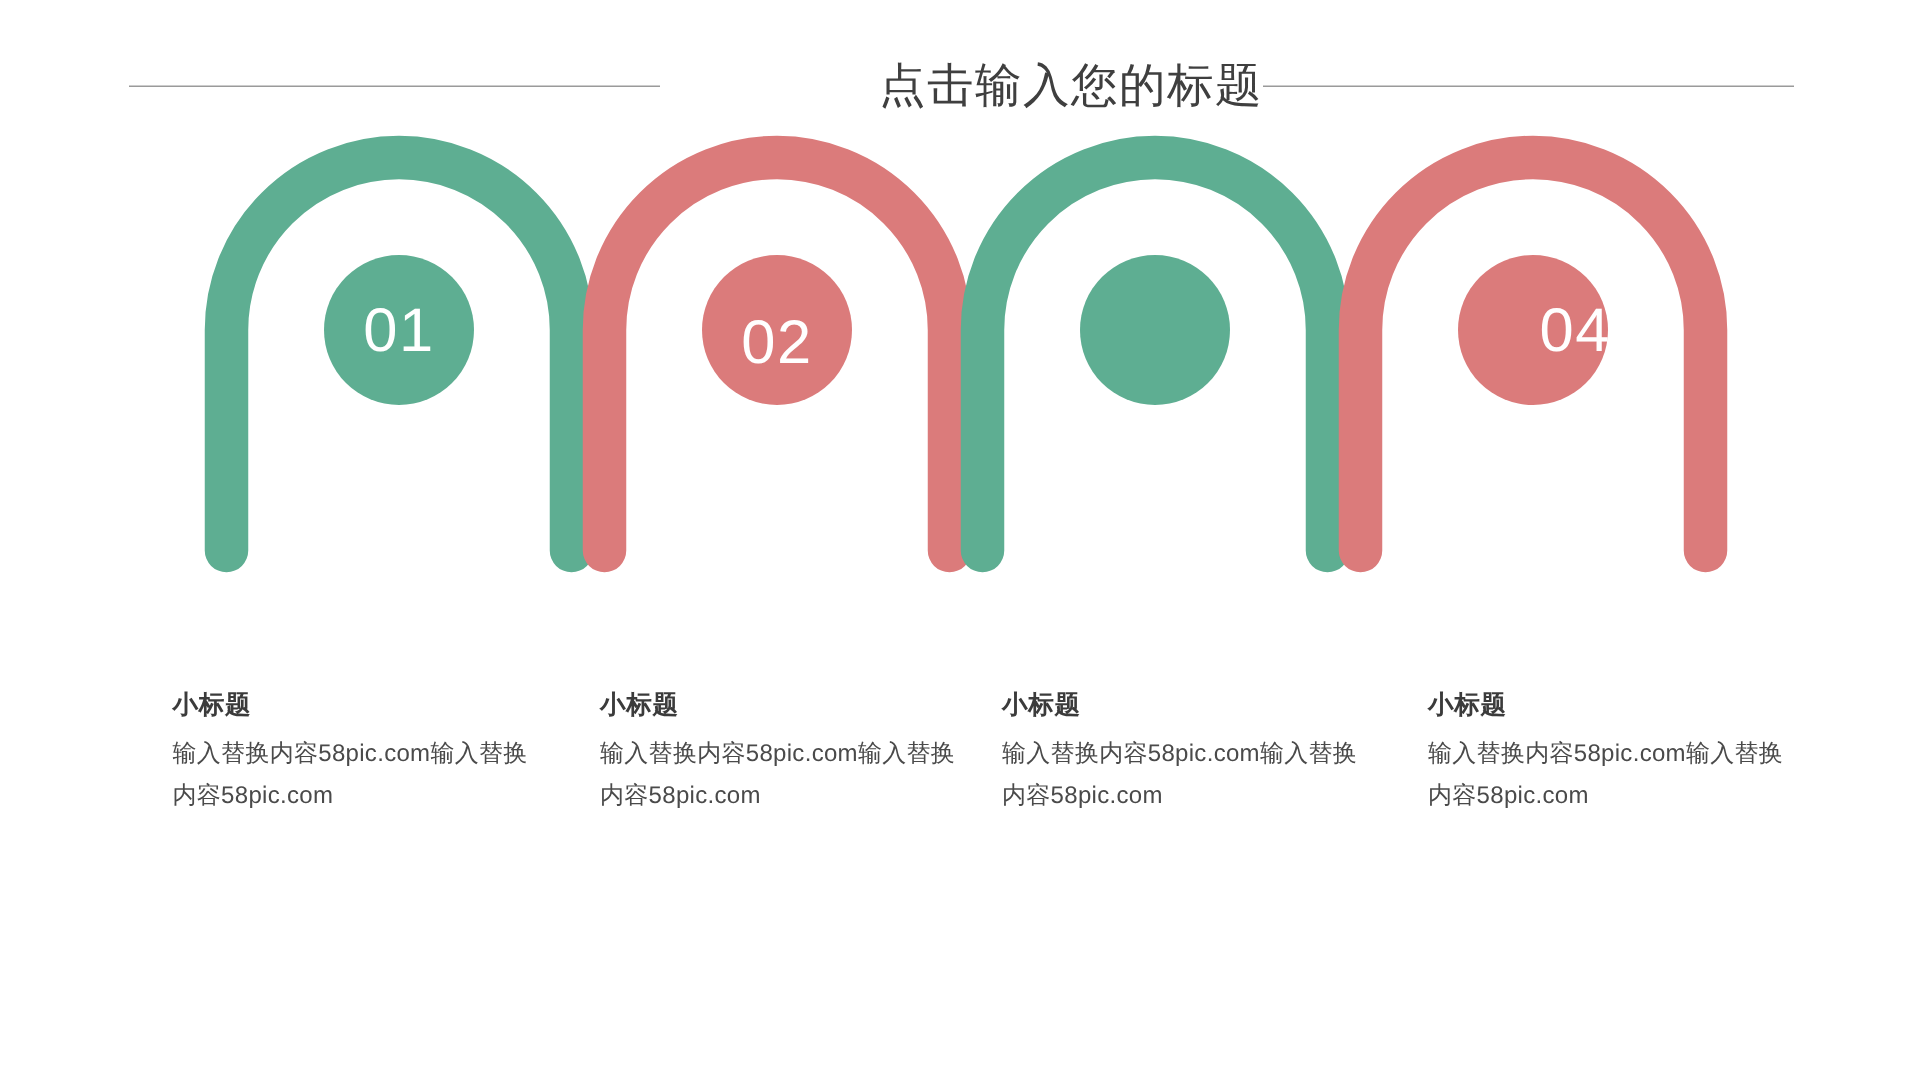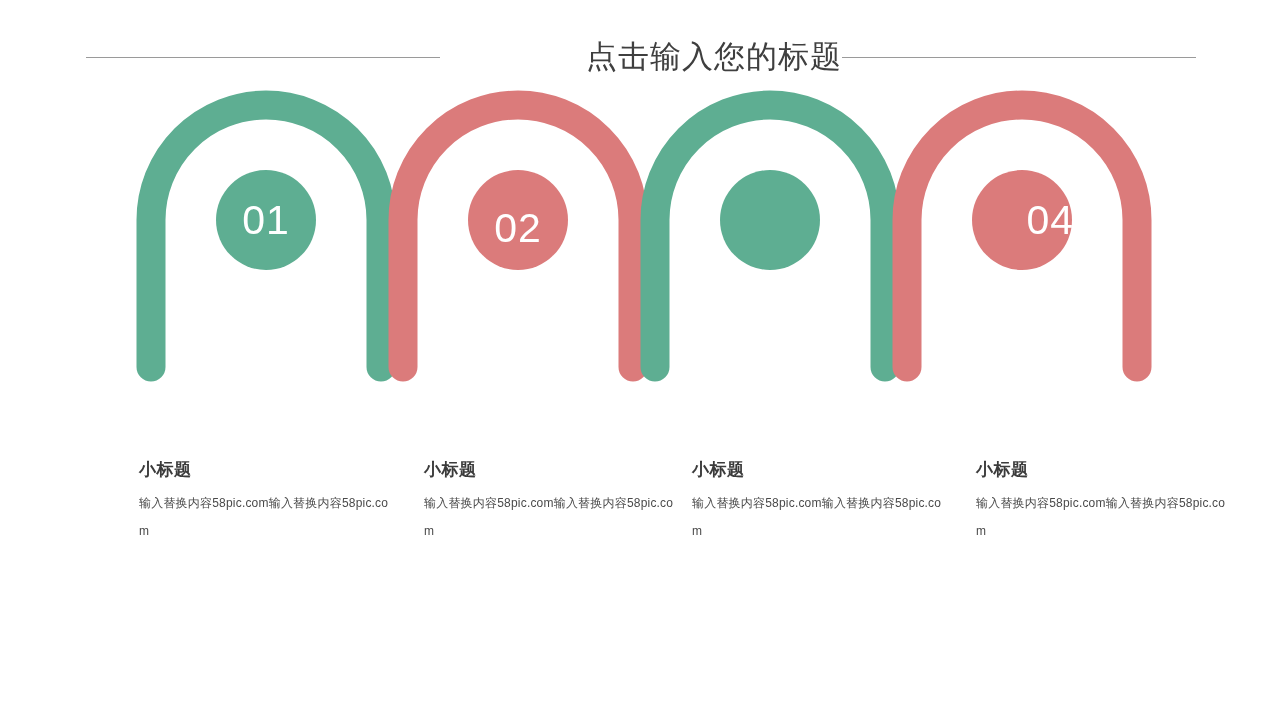--- a/index.html
+++ b/index.html
@@ -85,32 +85,31 @@
     position: absolute;
     left: 0;
     top: 455px;
     width: 1280px;
     height: 130px;
   }
   .caption {
     position: absolute;
     top: 0;
     width: 252px;
-    margin-left: 24px;
   }
   .caption-heading {
     font-size: 17px;
     line-height: 30px;
     font-weight: bold;
     color: #3b3b3b;
     letter-spacing: 0.5px;
   }
   .caption-body {
     margin-top: 4px;
-    font-size: 12px;
+    font-size: 16px;
     line-height: 28px;
     color: #4a4a4a;
     letter-spacing: 0.2px;
     word-break: break-all;
   }
 </style>
 </head>
 <body>
 
 <div id="slide">

